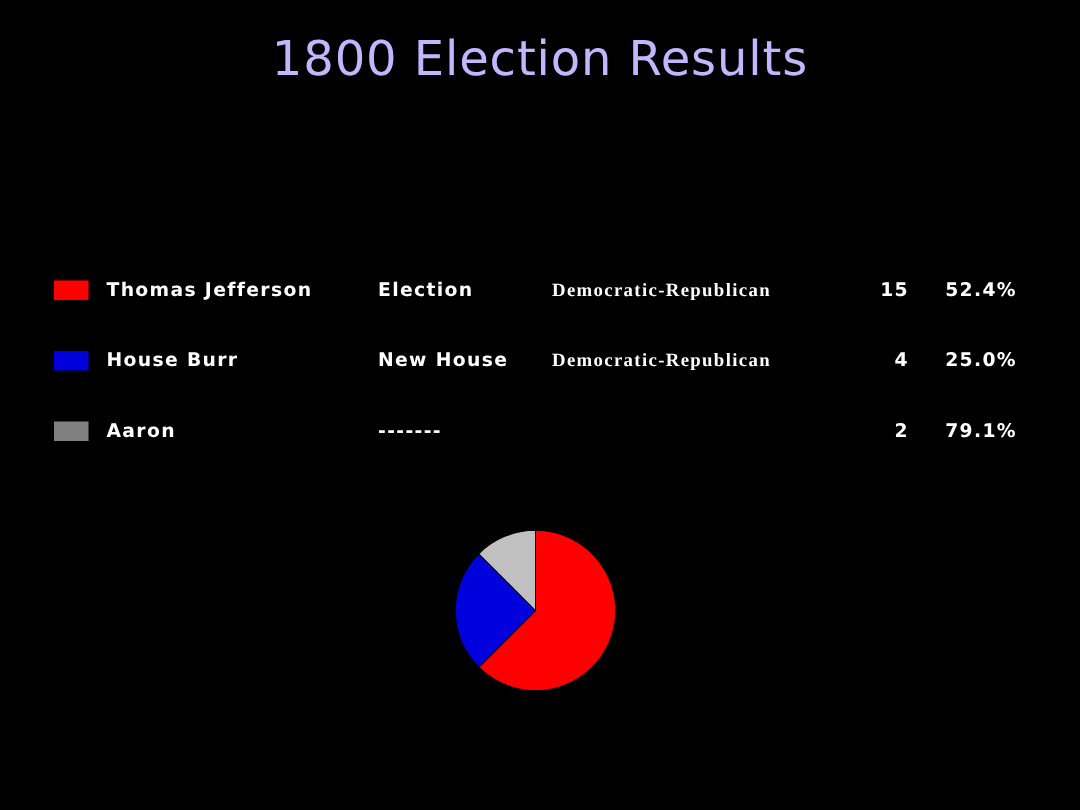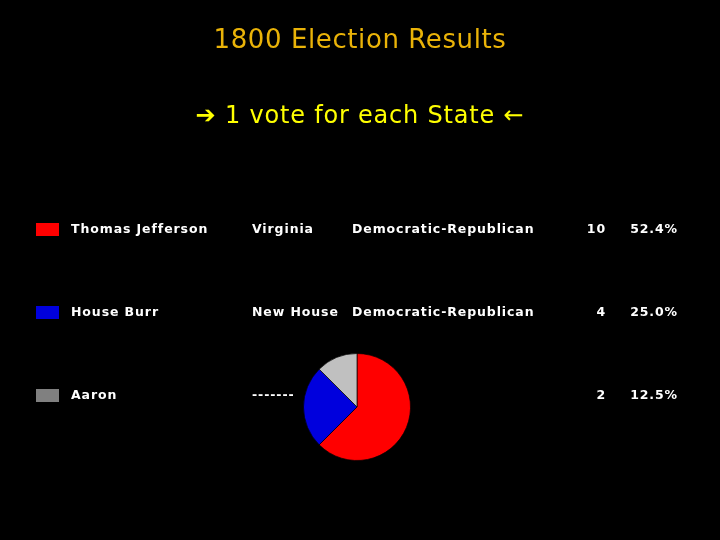--- a/index.html
+++ b/index.html
@@ -25,24 +25,24 @@
   
   #title-block {
     position: absolute;
     left: 0;
     top: 24px;
     width: 720px;
     text-align: center;
   }
   .title-line {
     font-family: "DejaVu Sans", sans-serif;
-    font-size: 26px;
+    font-size: 32px;
     line-height: 30px;
     letter-spacing: 0.6px;
-    color: #eab308;
+    color: #c4b5fd;
     white-space: nowrap;
   }
 
   
   #subtitle-block {
     position: absolute;
     left: 0;
     top: 100px;
     width: 720px;
     text-align: center;
@@ -64,21 +64,20 @@
   
   #legend-table {
     position: absolute;
     left: 0;
     top: 178px;
     width: 720px;
   }
   .legend-row {
     position: relative;
     height: 47px;
-    margin-top: 36px;
   }
   .swatch {
     position: absolute;
     left: 36px;
     top: 9px;
     width: 23px;
     height: 13px;
   }
   .swatch-red   { background: #ff0000; }
   .swatch-blue  { background: #0000dd; }
@@ -90,21 +89,21 @@
     font-weight: bold;
     font-size: 12.5px;
     line-height: 16px;
     letter-spacing: 0.9px;
     color: #ffffff;
     white-space: nowrap;
     top: 7px;
   }
   .cell-name  { left: 71px; }
   .cell-state { left: 252px; }
-  .cell-party { left: 352px; }
+  .cell-party { left: 368px; font-family: Liberation Serif, serif; }
   .cell-votes { left: 520px; width: 86px; text-align: right; }
   .cell-pct   { left: 612px; width: 66px; text-align: right; }
 
   
   #pie-chart {
     position: absolute;
     left: 303px;
     top: 353px;
     width: 108px;
     height: 108px;
@@ -113,55 +112,48 @@
 </style>
 </head>
 <body>
 
 <div id="slide">
 
   <div id="title-block">
     <div class="title-line">1800 Election Results</div>
   </div>
 
-  <div id="subtitle-block">
-    <div id="subtitle-line">
-      <span class="arrow-glyph">➔</span>
-      <span>1 vote for each State</span>
-      <span class="arrow-glyph">←</span>
-    </div>
-  </div>
 
   <div id="legend-table">
 
     <div class="legend-row">
       <div class="swatch swatch-red"></div>
       <div class="cell cell-name">Thomas Jefferson</div>
-      <div class="cell cell-state">Virginia</div>
+      <div class="cell cell-state">Election</div>
       <div class="cell cell-party">Democratic-Republican</div>
-      <div class="cell cell-votes">10</div>
+      <div class="cell cell-votes">15</div>
       <div class="cell cell-pct">52.4%</div>
     </div>
 
     <div class="legend-row">
       <div class="swatch swatch-blue"></div>
       <div class="cell cell-name">House Burr</div>
       <div class="cell cell-state">New House</div>
       <div class="cell cell-party">Democratic-Republican</div>
       <div class="cell cell-votes">4</div>
       <div class="cell cell-pct">25.0%</div>
     </div>
 
     <div class="legend-row">
       <div class="swatch swatch-gray"></div>
       <div class="cell cell-name">Aaron</div>
       <div class="cell cell-state">-------</div>
       <div class="cell cell-party"></div>
       <div class="cell cell-votes">2</div>
-      <div class="cell cell-pct">12.5%</div>
+      <div class="cell cell-pct">79.1%</div>
     </div>
 
   </div>
 
   <div id="pie-chart">
     <svg id="pie-svg" width="108" height="108" viewBox="0 0 108 108">
         <path d="M 54 54 L 54 0.5 A 53.5 53.5 0 1 1 16.169787206519707 91.83021279348029 Z" fill="#ff0000" stroke="#000000" stroke-width="0.7"></path>
         <path d="M 54 54 L 16.169787206519707 91.83021279348029 A 53.5 53.5 0 0 1 16.1697872065197 16.169787206519707 Z" fill="#0000dd" stroke="#000000" stroke-width="0.7"></path>
         <path d="M 54 54 L 16.1697872065197 16.169787206519707 A 53.5 53.5 0 0 1 53.99999999999999 0.5 Z" fill="#c0c0c0" stroke="#000000" stroke-width="0.7"></path>
       </svg>

